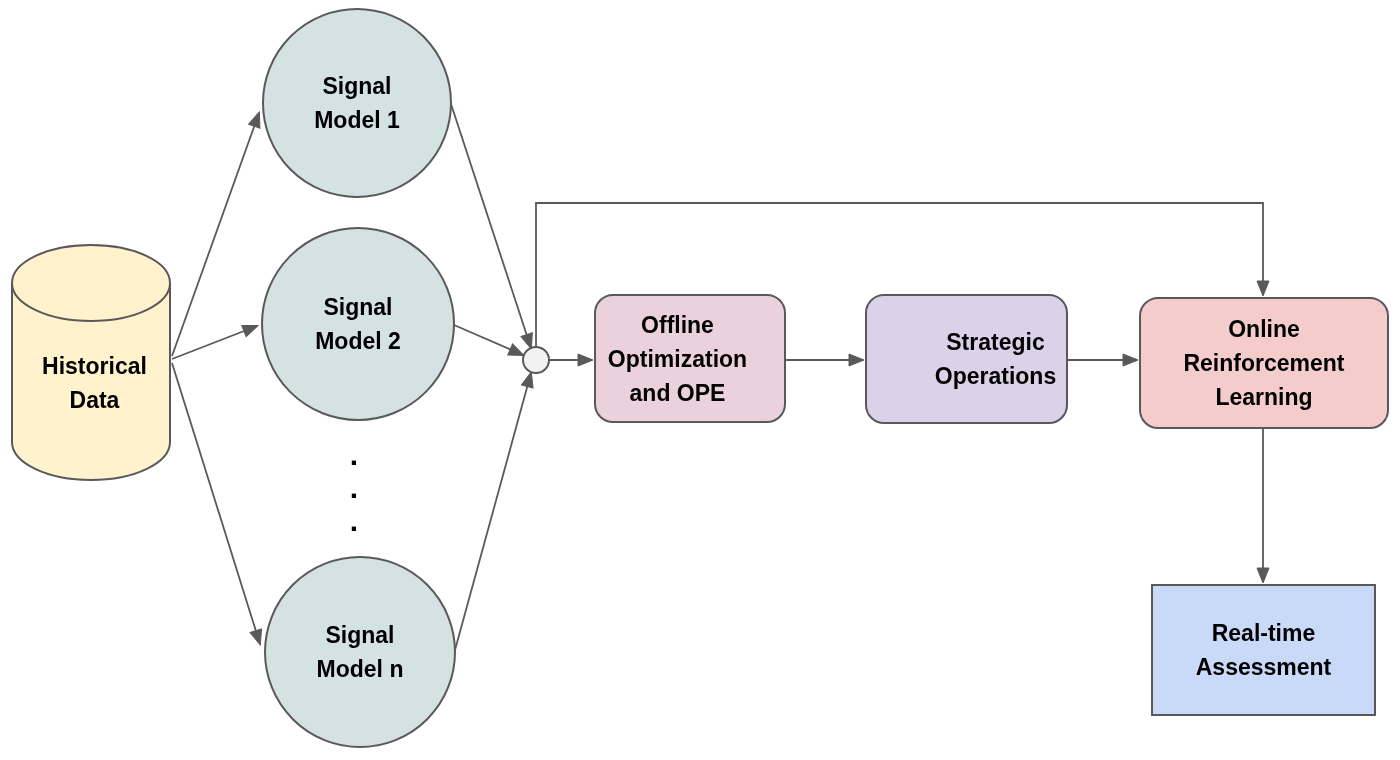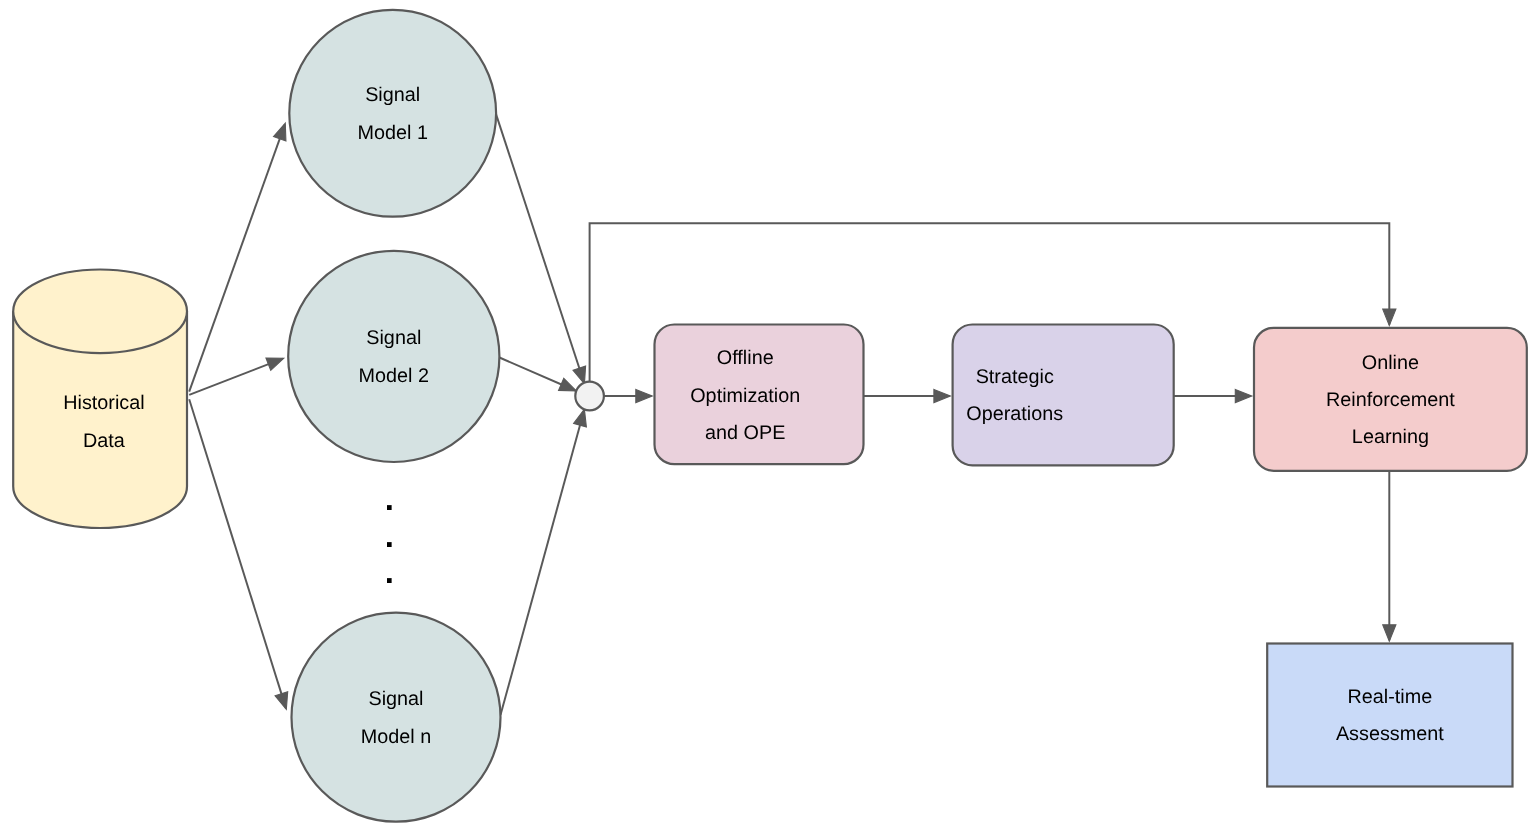--- a/index.html
+++ b/index.html
@@ -21,23 +21,24 @@
     top: 0;
   }
   .label {
     position: absolute;
     display: flex;
     align-items: center;
     justify-content: center;
     text-align: center;
     white-space: pre-line;
     color: #000000;
-    font-size: 18px;
+    font-size: 23px;
     line-height: 34px;
     pointer-events: none;
+    font-weight: bold;
   }
   .label.dots {
     font-size: 30px;
     line-height: 33px;
     font-weight: bold;
   }
 </style>
 </head>
 <body>
 
@@ -97,21 +98,21 @@
 .
 .</div>
 
   <div class="label" style="left:265px; top:557px; width:190px; height:190px;">Signal
 Model n</div>
 
   <div class="label" style="left:595px; top:295px; width:165px; height:127px;">Offline
 Optimization
 and OPE</div>
 
-  <div class="label" style="left:822px; top:295px; width:201px; height:128px;">Strategic
+  <div class="label" style="left:895px; top:295px; width:201px; height:128px;">Strategic
 Operations</div>
 
   <div class="label" style="left:1152px; top:585px; width:223px; height:130px;">Real-time
 Assessment</div>
 
   <div class="label" style="left:1140px; top:298px; width:248px; height:130px;">Online
 Reinforcement
 Learning</div>
 
 </div>

